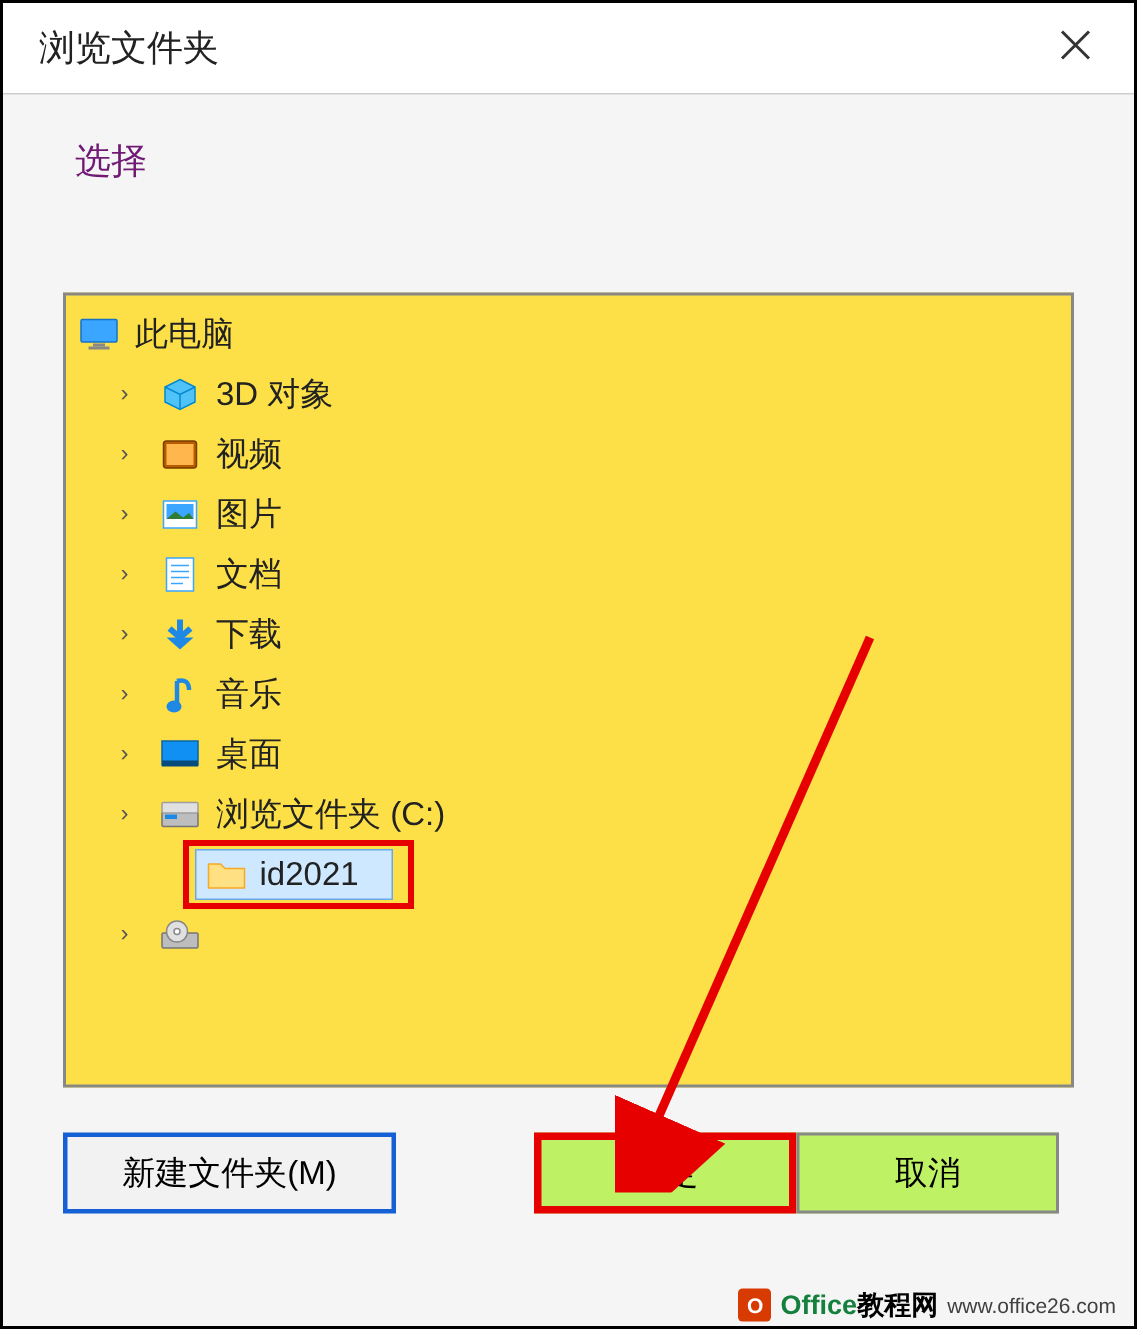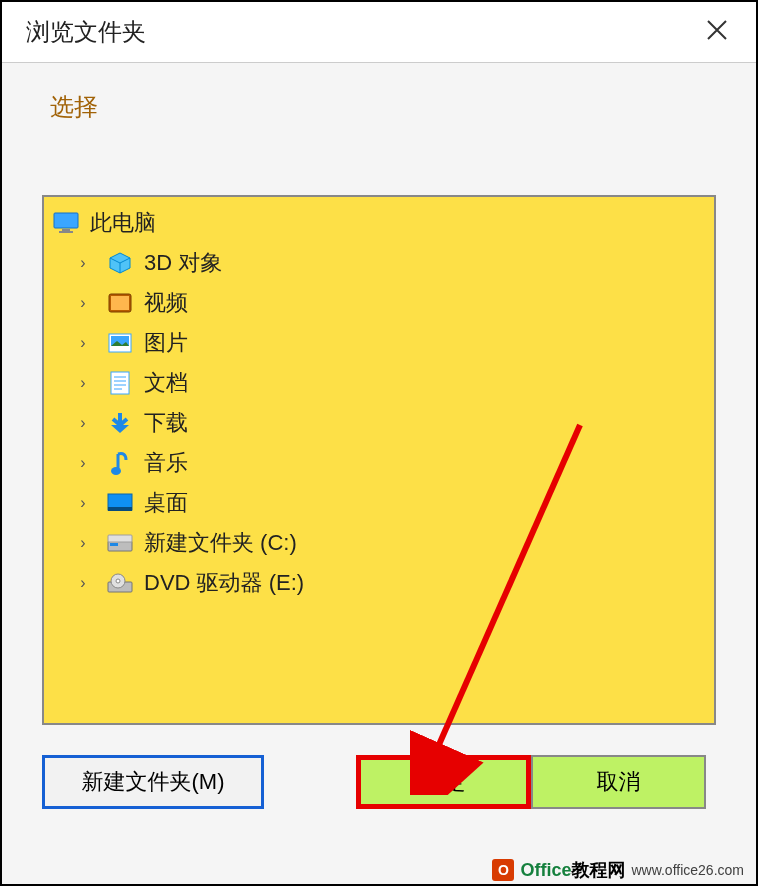--- a/index.html
+++ b/index.html
@@ -34,21 +34,21 @@
     color: #222;
   }
   .closebtn {
     font-size: 28px;
     cursor: pointer;
     padding: 4px 10px;
   }
   .subtitle {
     padding: 28px 0 20px 48px;
     font-size: 24px;
-    color: #a16207;
+    color: #701a75;
   }
   .tree-container {
     margin: 52px 40px 0 40px;
     background: #fde047;
     border: 2px solid #888;
     height: 530px;
     padding: 6px 0;
     overflow: auto;
   }
   .tree-row {
@@ -272,37 +272,49 @@
       <span class="spacer" style="width:30px"></span>
       <span class="chevron">›</span>
       <span class="spacer" style="width:14px"></span>
       <span class="icon-box">
         <svg width="26" height="18" viewBox="0 0 26 18">
             <rect x="1" y="7" width="24" height="10" rx="1" fill="#bdbdbd" stroke="#757575"></rect>
             <rect x="1" y="1" width="24" height="7" rx="1" fill="#e0e0e0" stroke="#9e9e9e"></rect>
             <rect x="3" y="9" width="8" height="3" fill="#1e88e5"></rect>
           </svg>
       </span>
-      <span>新建文件夹 (C:)</span>
-    </div>
-
-
+      <span>浏览文件夹 (C:)</span>
+    </div>
+
+
+    <div class="tree-row">
+      <span class="spacer" style="width:78px"></span>
+      <span class="selected-box">
+        <span class="selected-inner">
+          <span class="icon-box" style="margin-right:8px">
+            <svg width="26" height="20" viewBox="0 0 26 20">
+                <path d="M1 3 L1 19 L25 19 L25 6 L12 6 L9 3 Z" fill="#ffe082" stroke="#f9a825"></path>
+              </svg>
+          </span>
+          <span>id2021</span>
+        </span>
+      </span>
+    </div>
 
     <div class="tree-row">
       <span class="spacer" style="width:30px"></span>
       <span class="chevron">›</span>
       <span class="spacer" style="width:14px"></span>
       <span class="icon-box">
         <svg width="26" height="20" viewBox="0 0 26 20">
             <rect x="1" y="9" width="24" height="10" rx="1" fill="#bdbdbd" stroke="#757575"></rect>
             <circle cx="11" cy="8" r="7" fill="#e0e0e0" stroke="#888"></circle>
             <circle cx="11" cy="8" r="2" fill="#fff" stroke="#888"></circle>
           </svg>
       </span>
-      <span>DVD 驱动器 (E:)</span>
     </div>
 
   </div>
 
   <div class="button-row">
     <div class="btn btn-new">新建文件夹(M)</div>
     <div class="btn btn-ok">确定</div>
     <div class="btn btn-cancel">取消</div>
   </div>
 

